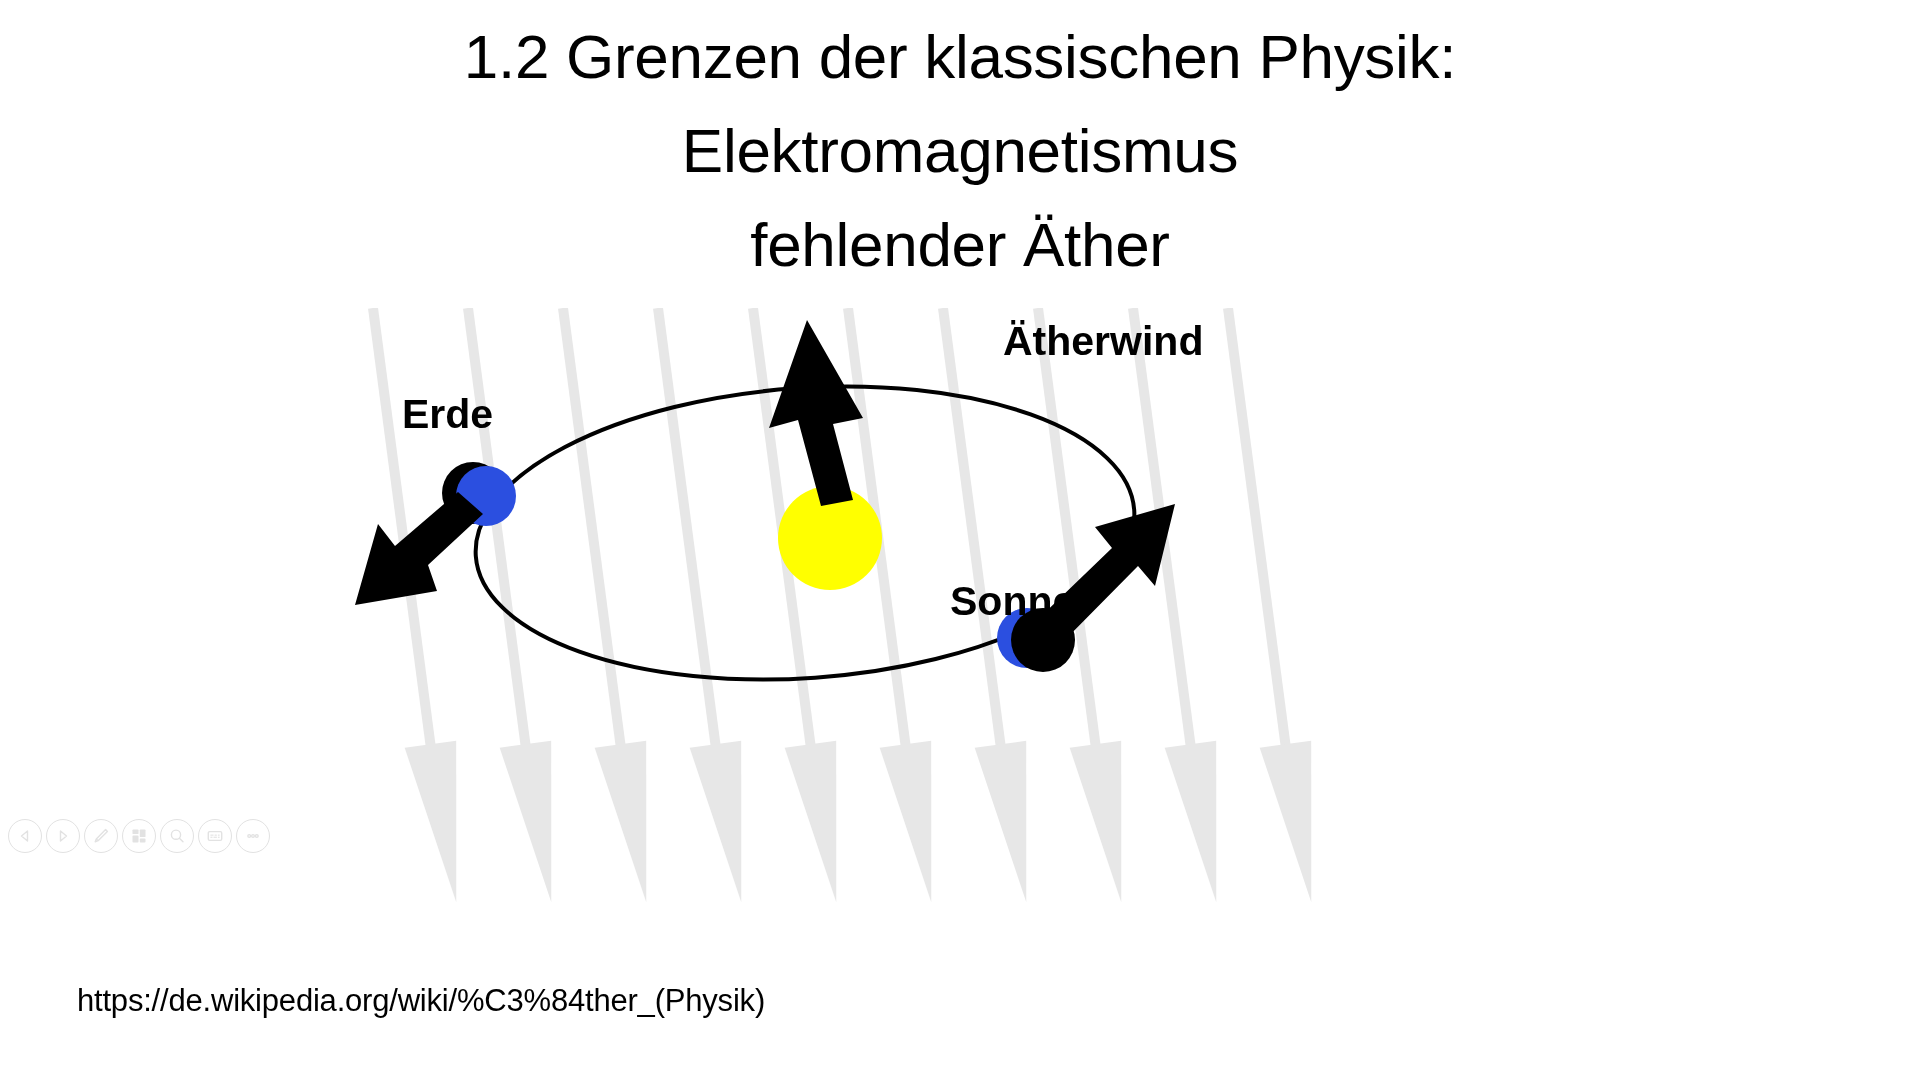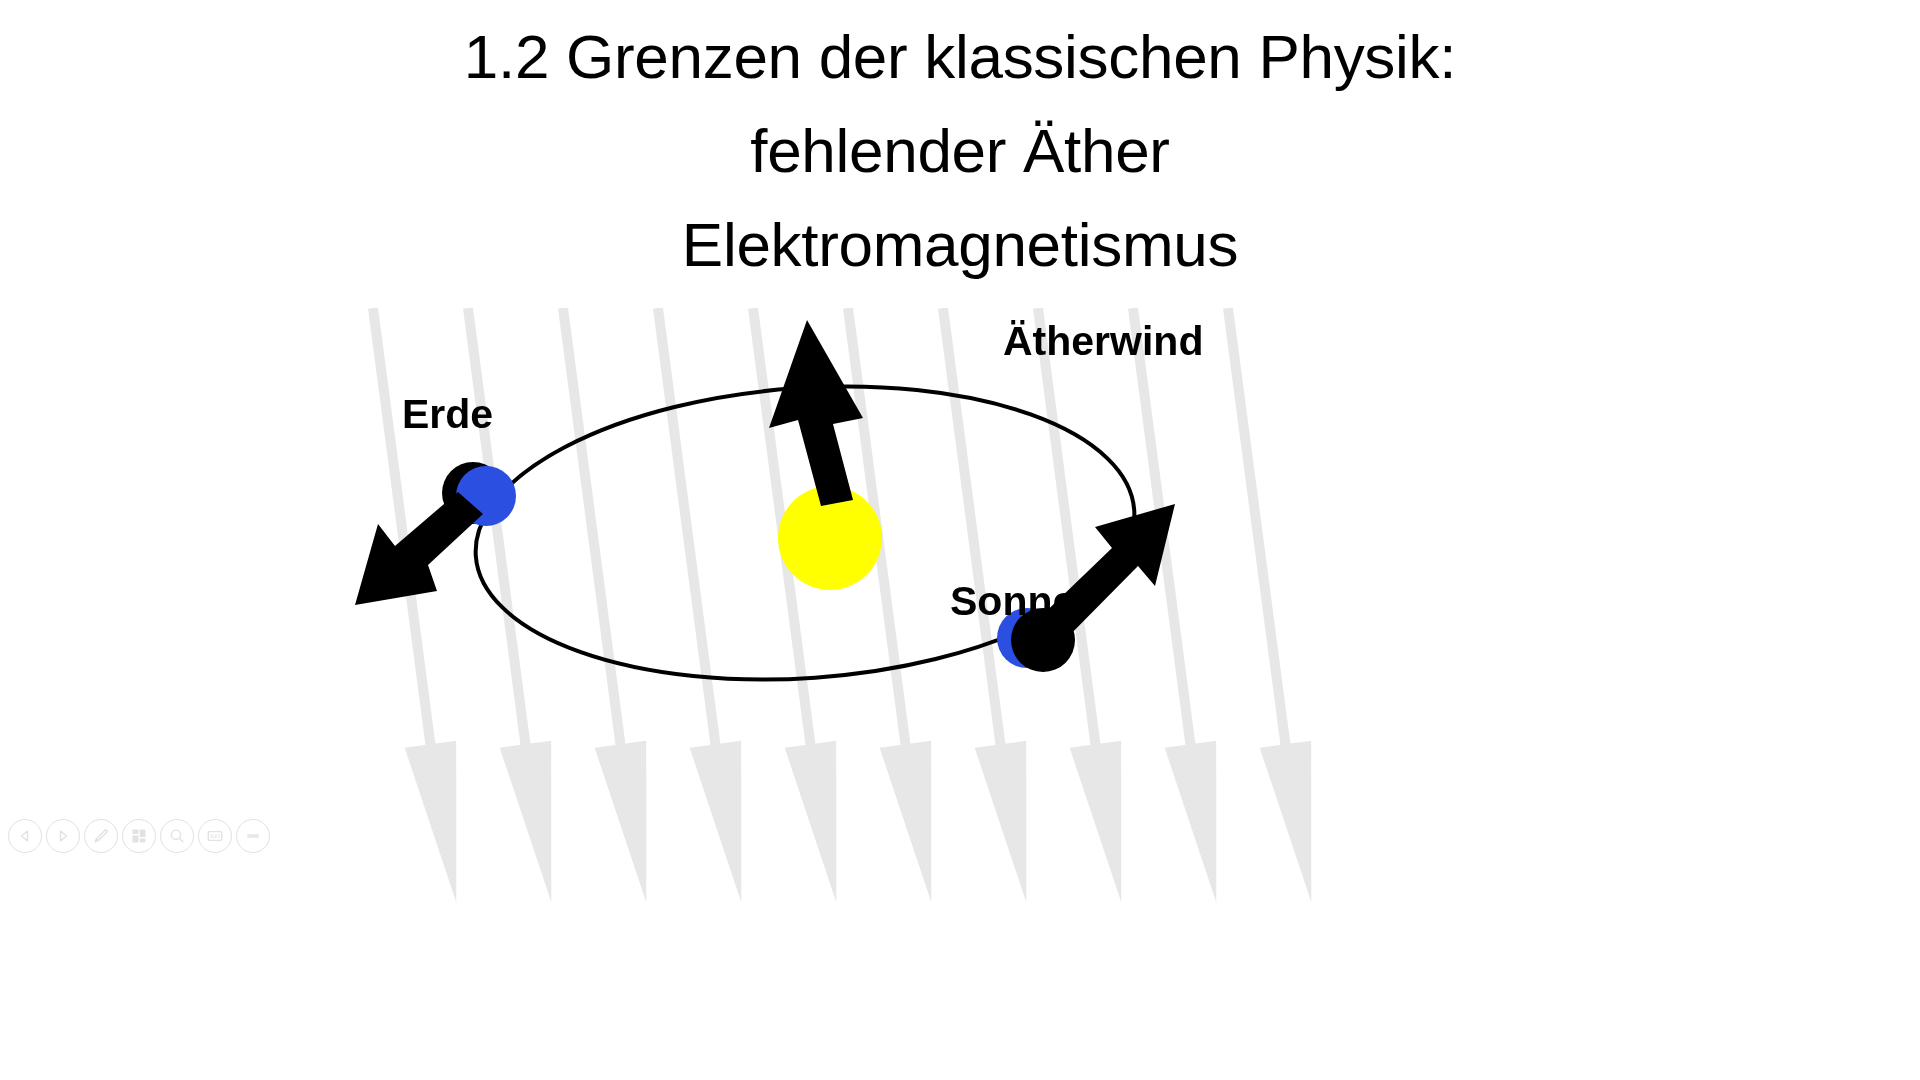--- a/index.html
+++ b/index.html
@@ -93,22 +93,22 @@
   .tool-ico { stroke: #e2e2e2; fill: none; stroke-width: 1.4; }
   .tool-ico-f { fill: #e2e2e2; stroke: none; }
 </style>
 </head>
 <body>
 
 <div id="slide">
 
   <div id="title-block">
     <div class="title-line">1.2 Grenzen der klassischen Physik:</div>
+    <div class="title-line">Elektromagnetismus</div>
     <div class="title-line">fehlender Äther</div>
-    <div class="title-line">Elektromagnetismus</div>
   </div>
 
   <div id="figure">
     <svg width="1130" height="680" viewBox="0 0 1130 680" xmlns="http://www.w3.org/2000/svg">
 
       <defs>
 
         <g id="windArrow">
           <rect x="-5" y="0" width="10" height="455" fill="#E7E7E7"></rect>
           <path d="M -26 440 L 26 440 L 5 600 Z" fill="#E7E7E7"></path>
@@ -179,20 +179,21 @@
       </g>
 
       <text x="648" y="47" font-family="Liberation Sans, sans-serif" font-size="41" font-weight="700" fill="#000000">Ätherwind</text>
 
       <text x="47" y="120" font-family="Liberation Sans, sans-serif" font-size="41" font-weight="700" fill="#000000">Erde</text>
 
       <text x="595" y="307" font-family="Liberation Sans, sans-serif" font-size="41" font-weight="700" fill="#000000">Sonne</text>
     </svg>
   </div>
 
+  <div id="source-url">https://de.wikipedia.org/wiki/%C3%84ther_(Physik)</div>
 
   <div id="toolbar">
 
     <button class="tool-btn">
       <svg width="16" height="16" viewBox="0 0 16 16">
         <path class="tool-ico" d="M10.5 3 L4.5 8 L10.5 13 Z" stroke-linejoin="round"></path>
       </svg>
     </button>
 
     <button class="tool-btn">

